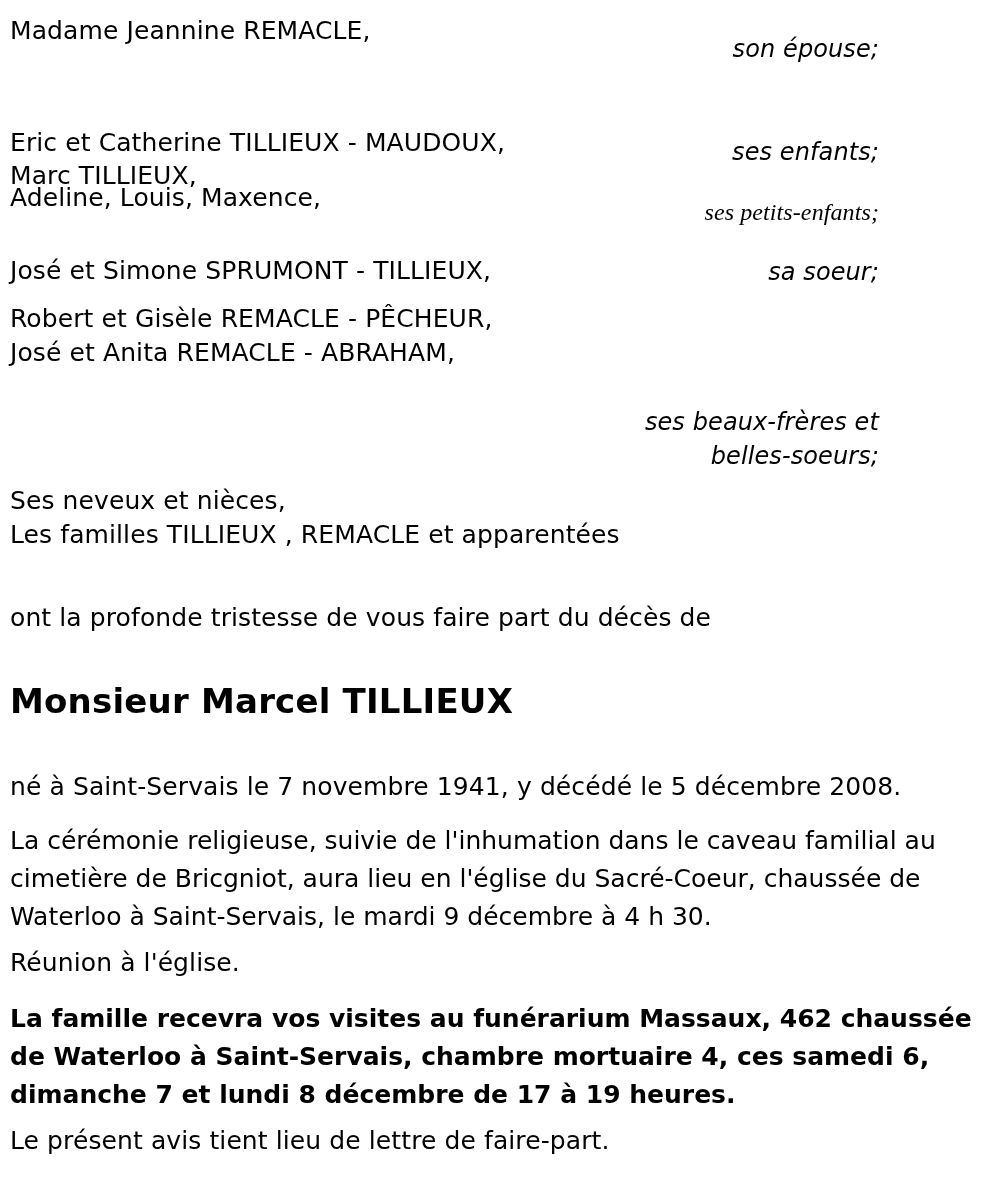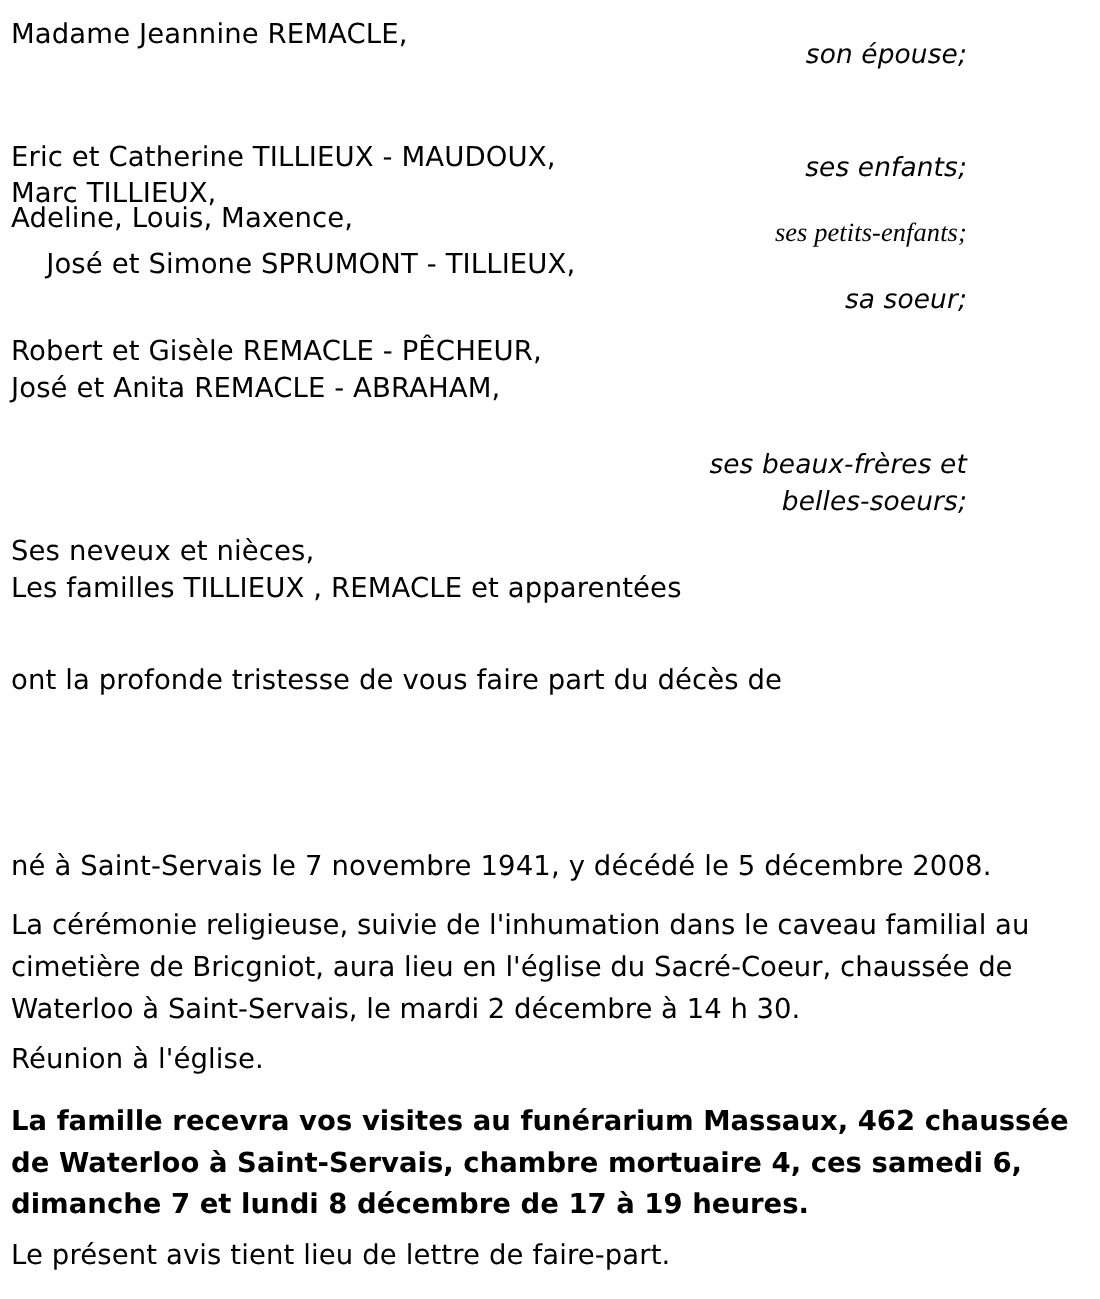--- a/index.html
+++ b/index.html
@@ -83,37 +83,38 @@
   <div class="line left name-line" style="top:14px;">Madame Jeannine REMACLE,</div>
   <div class="line right relation" style="top:33px;">son épouse;</div>
 
   <div class="line left name-line" style="top:78px;margin-top:48px;">Eric et Catherine TILLIEUX - MAUDOUX,</div>
   <div class="line left name-line" style="top:111px;margin-top:48px;">Marc TILLIEUX,</div>
   <div class="line right relation" style="top:136px;">ses enfants;</div>
 
   <div class="line left name-line" style="top:181px;">Adeline, Louis, Maxence,</div>
   <div class="line right relation" style="top:196px;font-family:Liberation Serif, serif;">ses petits-enfants;</div>
 
-  <div class="line left name-line" style="top:223px;margin-left:32px;">José et Simone SPRUMONT - TILLIEUX,</div>
+  <div class="line left name-line" style="top:254px;">José et Simone SPRUMONT - TILLIEUX,</div>
   <div class="line right relation" style="top:256px;">sa soeur;</div>
 
   <div class="line left name-line" style="top:302px;">Robert et Gisèle REMACLE - PÊCHEUR,</div>
   <div class="line left name-line" style="top:336px;">José et Anita REMACLE - ABRAHAM,</div>
   <div class="line right relation" style="top:406px;">ses beaux-frères et</div>
   <div class="line right relation" style="top:440px;">belles-soeurs;</div>
 
   <div class="line left name-line" style="top:484px;">Ses neveux et nièces,</div>
   <div class="line left name-line" style="top:518px;">Les familles TILLIEUX , REMACLE et apparentées</div>
 
   <div class="line left" style="top:601px;">ont la profonde tristesse de vous faire part du décès de</div>
 
+  <div class="headline" style="top:681px;">Monsieur Marcel TILLIEUX</div>
 
   <div class="line left" style="top:770px;">né à Saint-Servais le 7 novembre 1941, y décédé le 5 décembre 2008.</div>
 
-  <div class="para" style="top:822px;">La cérémonie religieuse, suivie de l'inhumation dans le caveau familial au cimetière de Bricgniot, aura lieu en l'église du Sacré-Coeur, chaussée de Waterloo à Saint-Servais, le mardi 2 décembre à 14 h 30.</div>
+  <div class="para" style="top:822px;">La cérémonie religieuse, suivie de l'inhumation dans le caveau familial au cimetière de Bricgniot, aura lieu en l'église du Sacré-Coeur, chaussée de Waterloo à Saint-Servais, le mardi 9 décembre à 4 h 30.</div>
 
   <div class="line left" style="top:946px;">Réunion à l'église.</div>
 
   <div class="para bold" style="top:1000px;">La famille recevra vos visites au funérarium Massaux, 462 chaussée de Waterloo à Saint-Servais, chambre mortuaire 4, ces samedi 6, dimanche 7 et lundi 8 décembre de 17 à 19 heures.</div>
 
   <div class="line left" style="top:1124px;">Le présent avis tient lieu de lettre de faire-part.</div>
 
 </div>
 
 </body></html>

